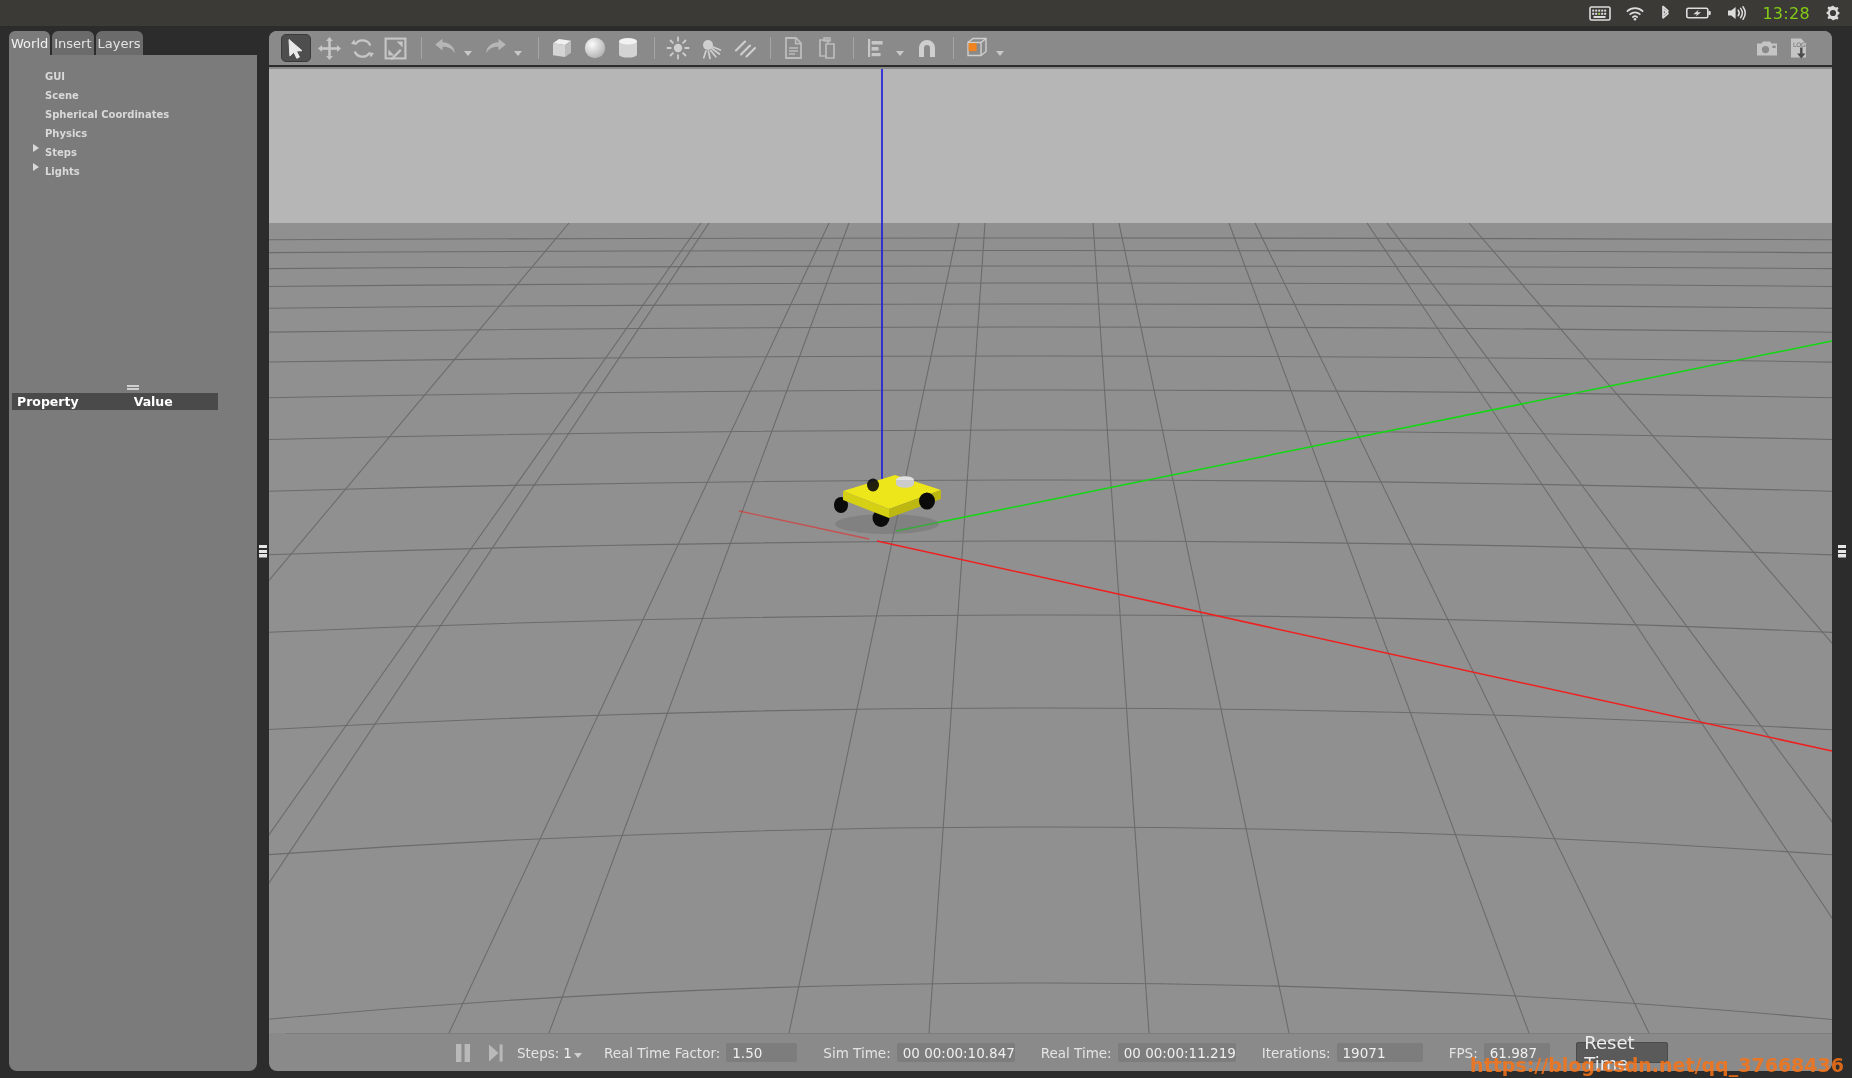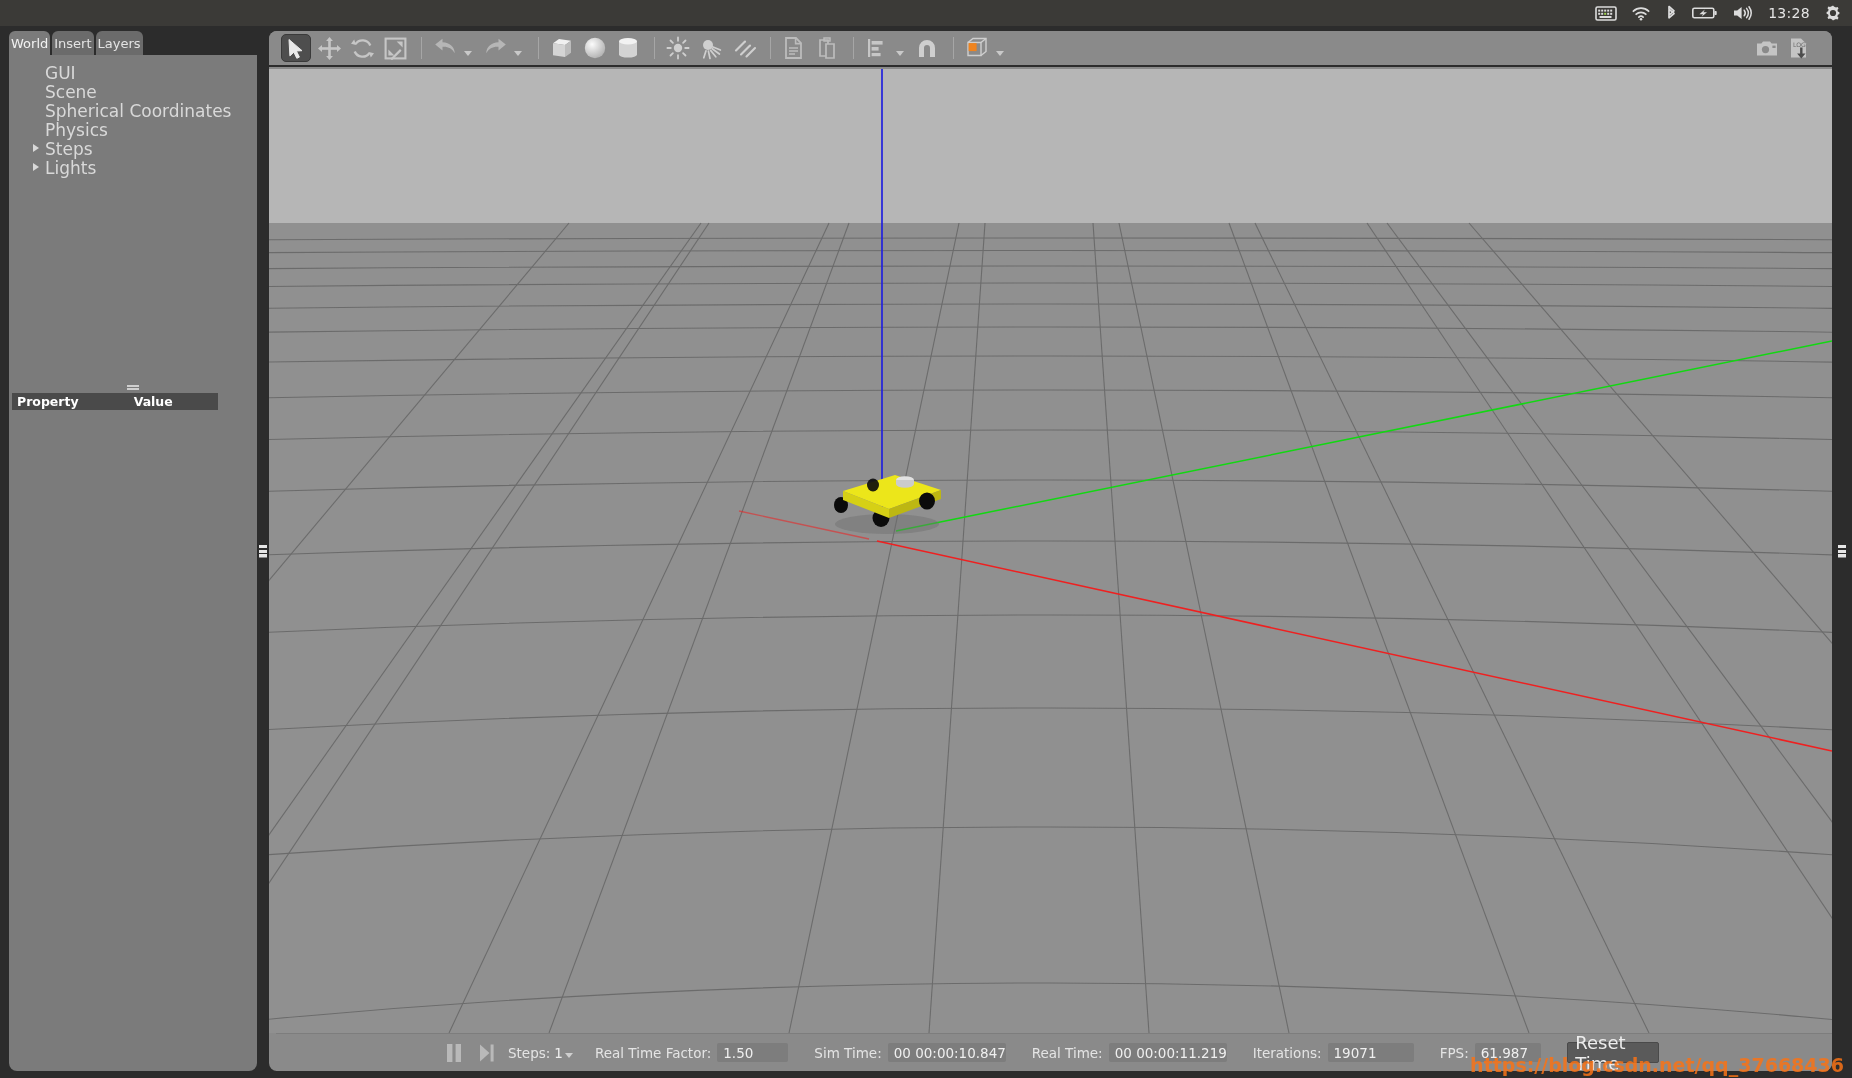--- a/index.html
+++ b/index.html
@@ -12,35 +12,35 @@
 
   
   #topbar {
     position: absolute; left: 0; top: 0; width: 1852px; height: 26px;
     background: #3b3a37;
     display: flex; align-items: center; justify-content: flex-end;
     gap: 14px; padding-right: 10px;
   }
   .tray { display: flex; align-items: center; height: 26px; }
   .tray svg { display: block; }
-  #clock { color: #e5e5e5; font-size: 14px; letter-spacing: .3px; }
+  #clock { color: #84cc16; font-size: 16px; letter-spacing: .3px; }
   #tabs { position: absolute; left: 9px; top: 31px; height: 24px; display: flex; gap: 2px; z-index: 5; }
   .tab {
     height: 24px; padding: 0 2px; border-radius: 6px 6px 0 0;
     display: flex; align-items: center; justify-content: center;
     font-size: 13px; color: #e3e3e3; background: #6b6b6b; cursor: default;
   }
   .tab.active { background: #7b7b7b; color: #f2f2f2; }
   #panelbody { position: absolute; left: 9px; top: 55px; width: 248px; height: 1016px;
                background: #7b7b7b; border-radius: 0 0 8px 8px; }
 
   #tree { position: absolute; left: 14px; top: 8px; width: 230px; }
   .tree-item {
-    display: flex; align-items: flex-start; height: 19px;
-    font-size: 17px; color: #d9d9d9; padding-left: 22px; position: relative;
+    display: flex; align-items: flex-end; height: 19px;
+    font-size: 10px; color: #d9d9d9; padding-left: 22px; position: relative; font-weight: bold;
   }
   .tree-item.expandable { padding-left: 22px; }
   .arrow {
     position: absolute; left: 10px; top: 5px;
     width: 0; height: 0;
     border-left: 6px solid #d9d9d9;
     border-top: 4.5px solid transparent;
     border-bottom: 4.5px solid transparent;
   }
 
@@ -103,21 +103,21 @@
   }
   #sky { position: absolute; left: 0; top: 0; width: 100%; height: 154px; background: #b6b6b6; }
   #ground { position: absolute; left: 0; top: 154px; width: 100%; bottom: 0; background: #909090; }
   #grid-svg, #axes-svg { position: absolute; left: 0; top: 0; width: 100%; height: 100%; }
 
   
   #robot { position: absolute; left: 560px; top: 400px; width: 120px; height: 70px; }
 
   
   #statusbar {
-    position: absolute; left: 7px; bottom: 0; width: 100%; height: 38px;
+    position: absolute; left: 16px; bottom: 0; width: 100%; height: 38px;
     background: #8a8a8a; display: flex; align-items: center; padding-left: 168px;
     border-top: 1px solid #7d7d7d;
   }
   .sb-label { font-size: 13.5px; color: #e4e4e4; margin-right: 6px; white-space: nowrap; }
   .sb-field {
     height: 19px; background: #7d7d7d; border-radius: 2px;
     display: flex; align-items: center; padding: 0 6px;
     font-size: 13.5px; color: #efefef; margin-right: 26px; white-space: nowrap;
   }
   .sb-field.rtf { width: 90px; }

